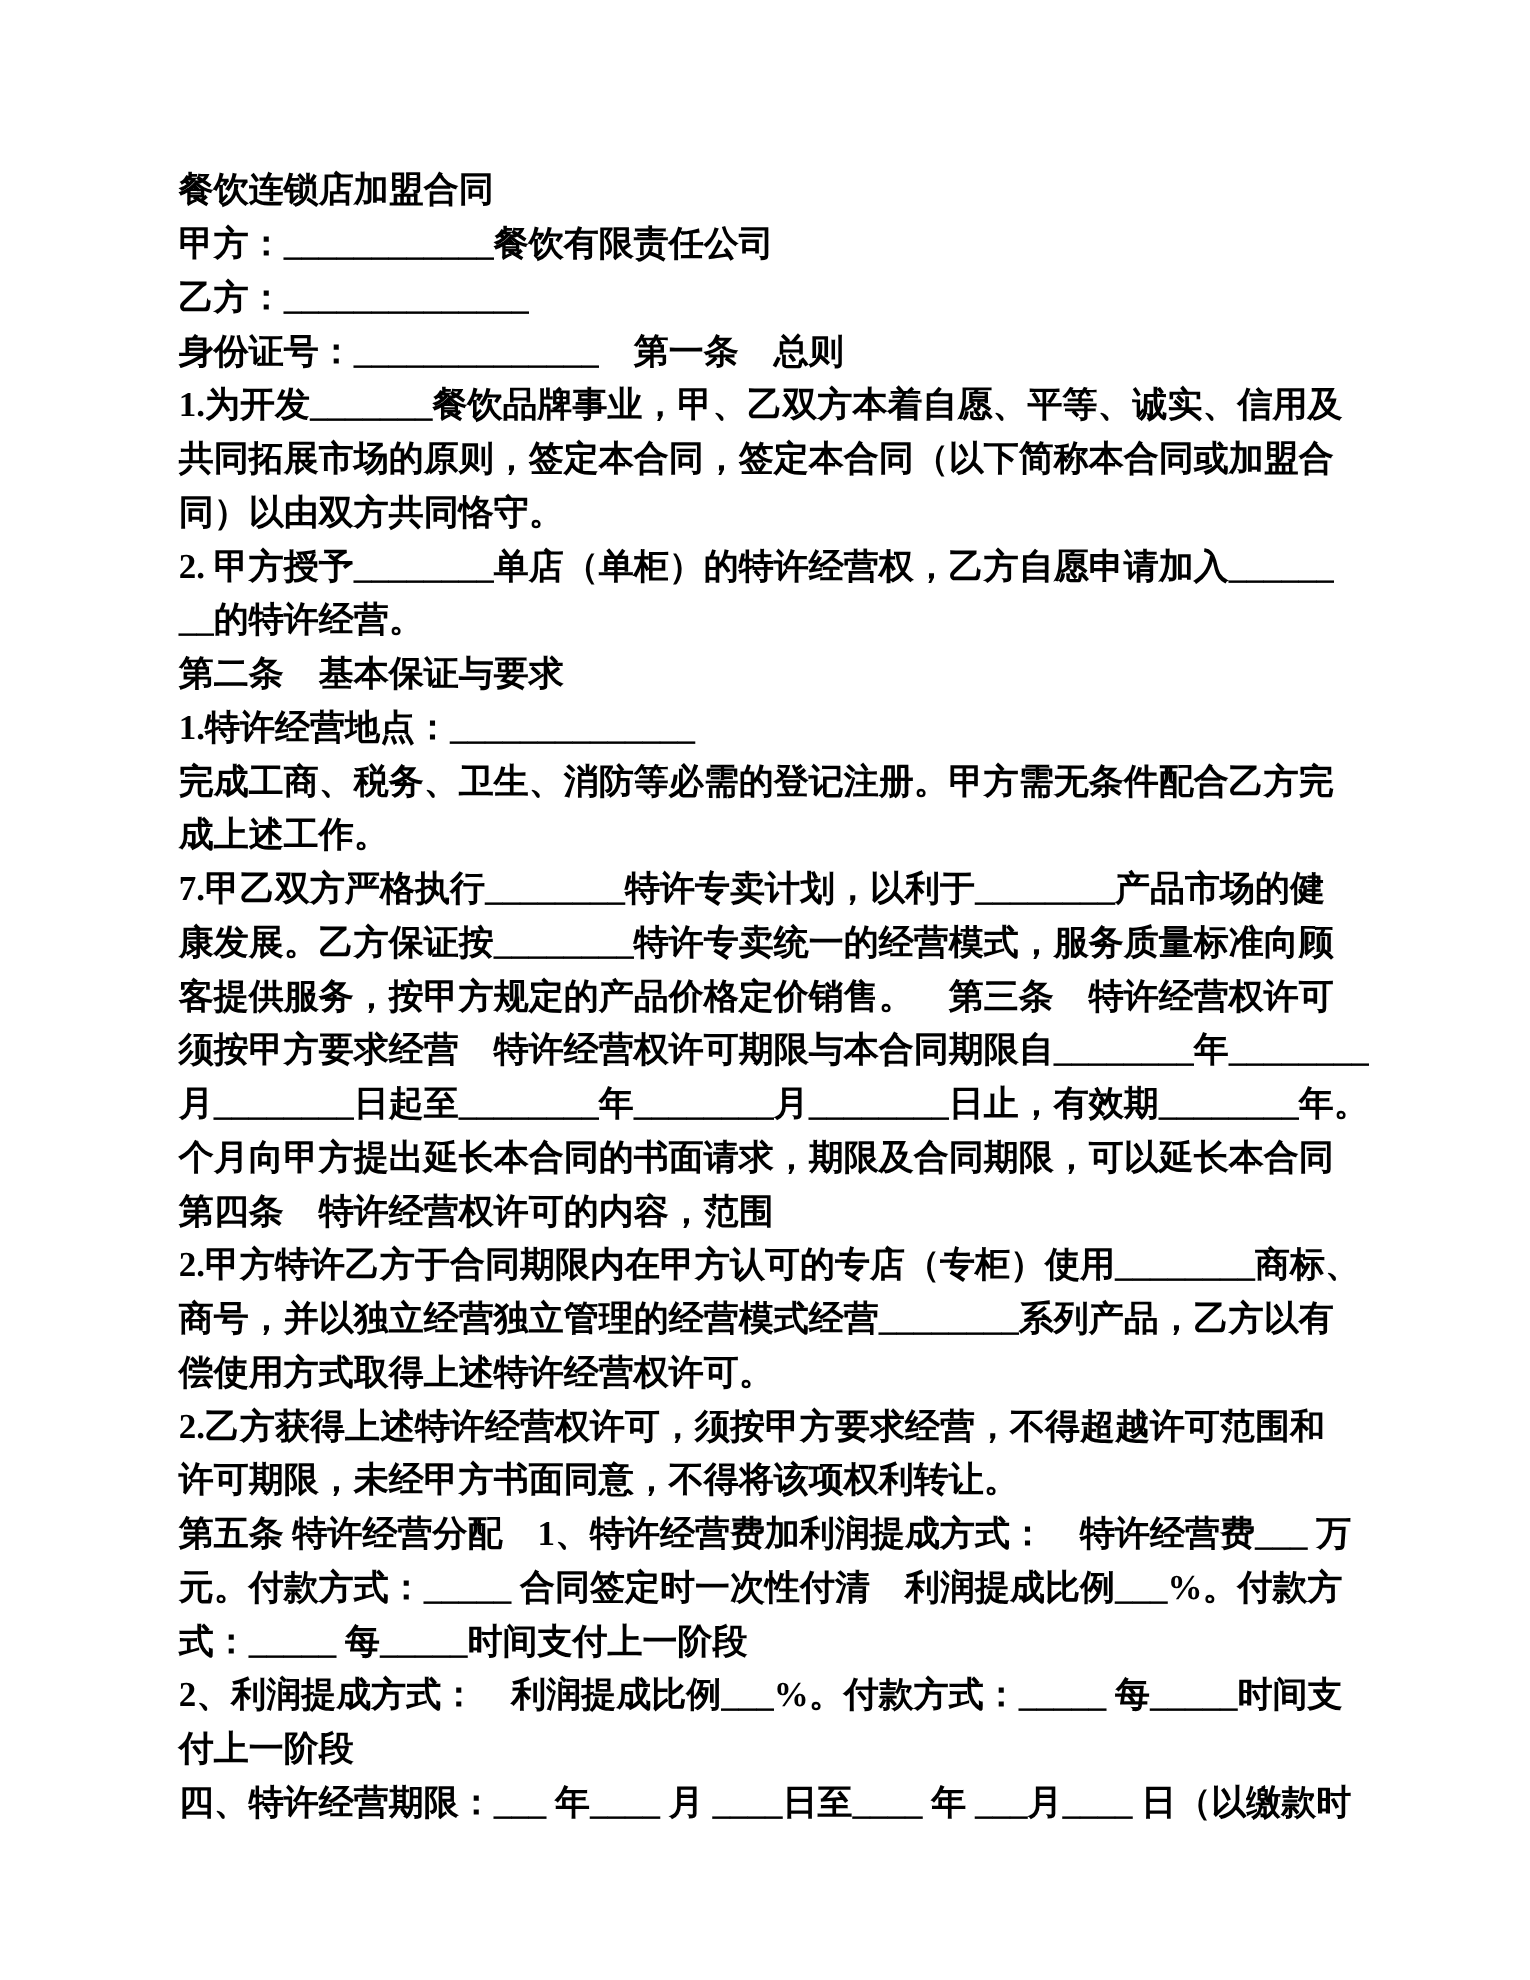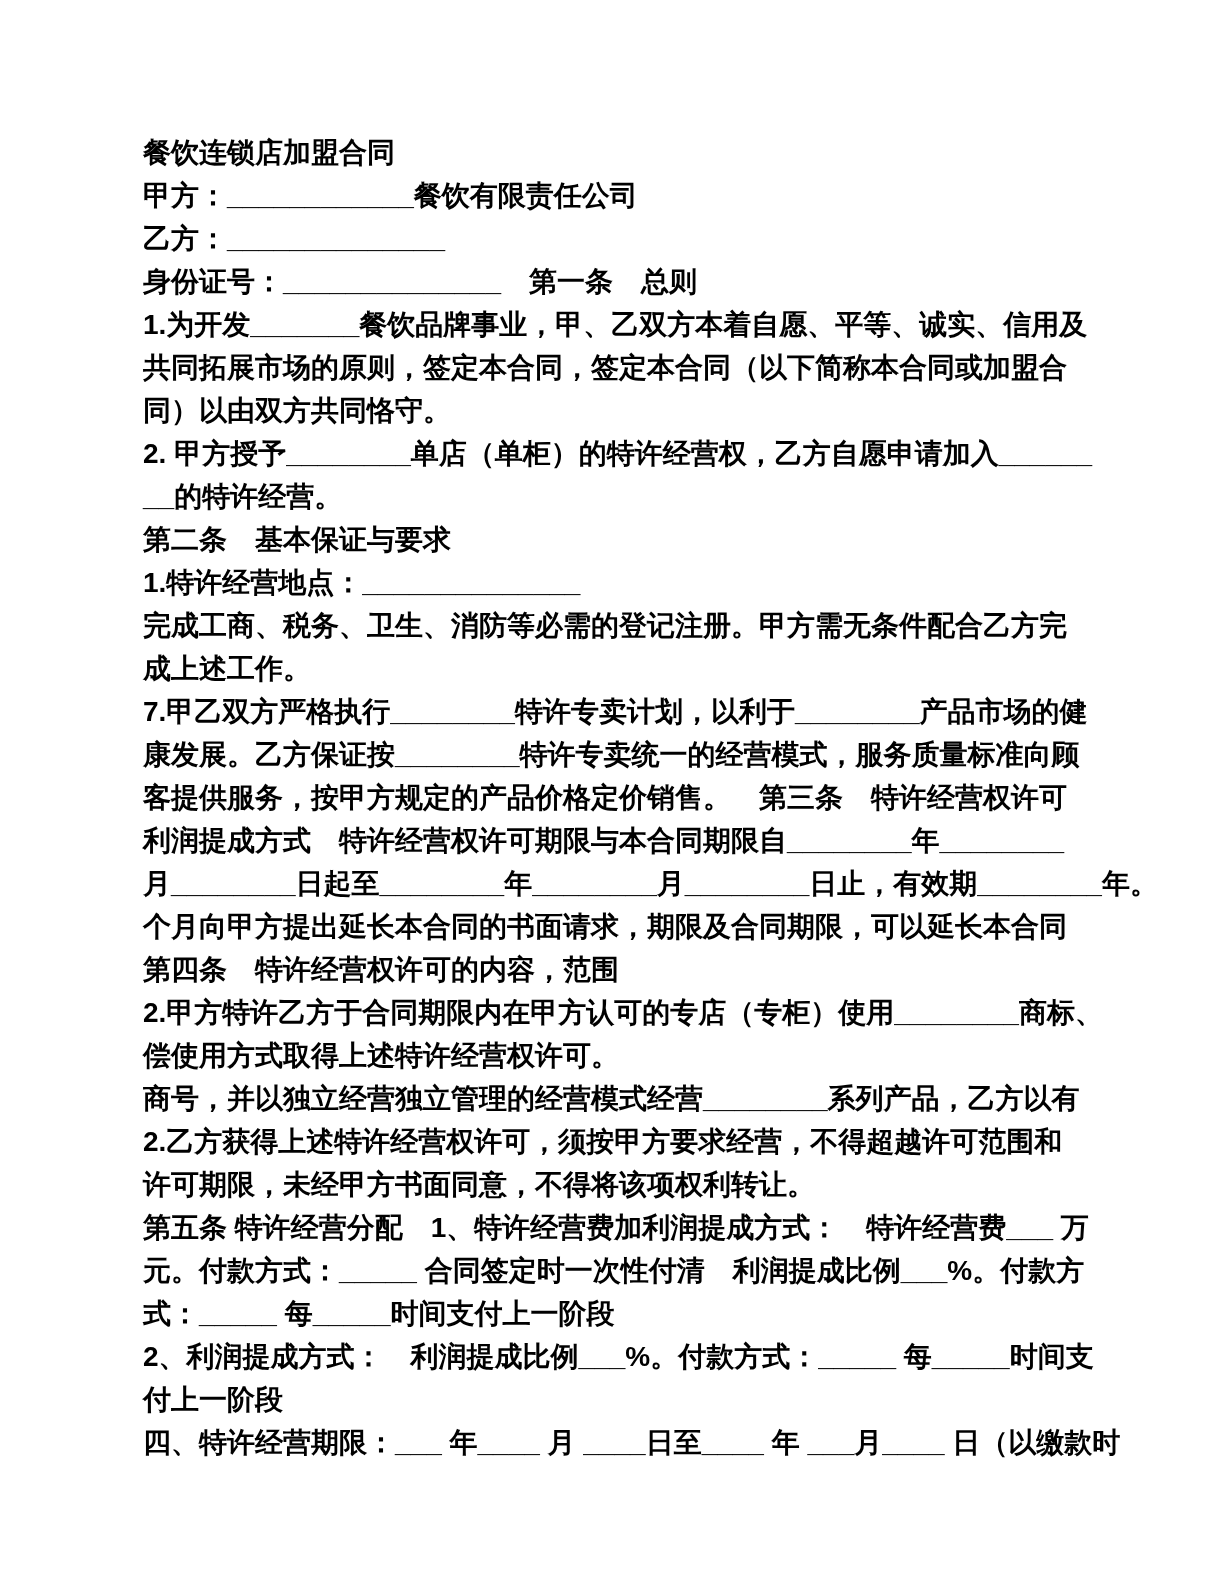--- a/index.html
+++ b/index.html
@@ -6,21 +6,21 @@
     margin: 0;
     padding: 0;
     background: #ffffff;
   }
   .page {
     position: relative;
     width: 1224px;
     height: 1584px;
     background: #ffffff;
     overflow: hidden;
-    font-family: Liberation Sans, sans-serif;
+    font-family: Liberation Serif, serif;
   }
   .doc-content {
     position: absolute;
     left: 143px;
     top: 131px;
     width: 960px;
     color: #000000;
     font-size: 28px;
     font-weight: 700;
     line-height: 43px;
@@ -49,27 +49,27 @@
     <div class="line">同）以由双方共同恪守。</div>
     <div class="line">2. 甲方授予________单店（单柜）的特许经营权，乙方自愿申请加入______</div>
     <div class="line">__的特许经营。</div>
     <div class="line">第二条　基本保证与要求</div>
     <div class="line">1.特许经营地点：______________</div>
     <div class="line">完成工商、税务、卫生、消防等必需的登记注册。甲方需无条件配合乙方完</div>
     <div class="line">成上述工作。</div>
     <div class="line">7.甲乙双方严格执行________特许专卖计划，以利于________产品市场的健</div>
     <div class="line">康发展。乙方保证按________特许专卖统一的经营模式，服务质量标准向顾</div>
     <div class="line">客提供服务，按甲方规定的产品价格定价销售。　第三条　特许经营权许可</div>
-    <div class="line">利润提成方式　特许经营权许可期限与本合同期限自________年________</div>
+    <div class="line">须按甲方要求经营　特许经营权许可期限与本合同期限自________年________</div>
     <div class="line">月________日起至________年________月________日止，有效期________年。</div>
     <div class="line">个月向甲方提出延长本合同的书面请求，期限及合同期限，可以延长本合同</div>
     <div class="line">第四条　特许经营权许可的内容，范围</div>
     <div class="line">2.甲方特许乙方于合同期限内在甲方认可的专店（专柜）使用________商标、</div>
+    <div class="line">商号，并以独立经营独立管理的经营模式经营________系列产品，乙方以有</div>
     <div class="line">偿使用方式取得上述特许经营权许可。</div>
-    <div class="line">商号，并以独立经营独立管理的经营模式经营________系列产品，乙方以有</div>
     <div class="line">2.乙方获得上述特许经营权许可，须按甲方要求经营，不得超越许可范围和</div>
     <div class="line">许可期限，未经甲方书面同意，不得将该项权利转让。</div>
     <div class="line">第五条 特许经营分配　1、特许经营费加利润提成方式：　特许经营费___ 万</div>
     <div class="line">元。付款方式：_____ 合同签定时一次性付清　利润提成比例___%。付款方</div>
     <div class="line">式：_____ 每_____时间支付上一阶段</div>
     <div class="line">2、利润提成方式：　利润提成比例___%。付款方式：_____ 每_____时间支</div>
     <div class="line">付上一阶段</div>
     <div class="line">四、特许经营期限：___ 年____ 月 ____日至____ 年 ___月____ 日（以缴款时</div>
 
   </div>

